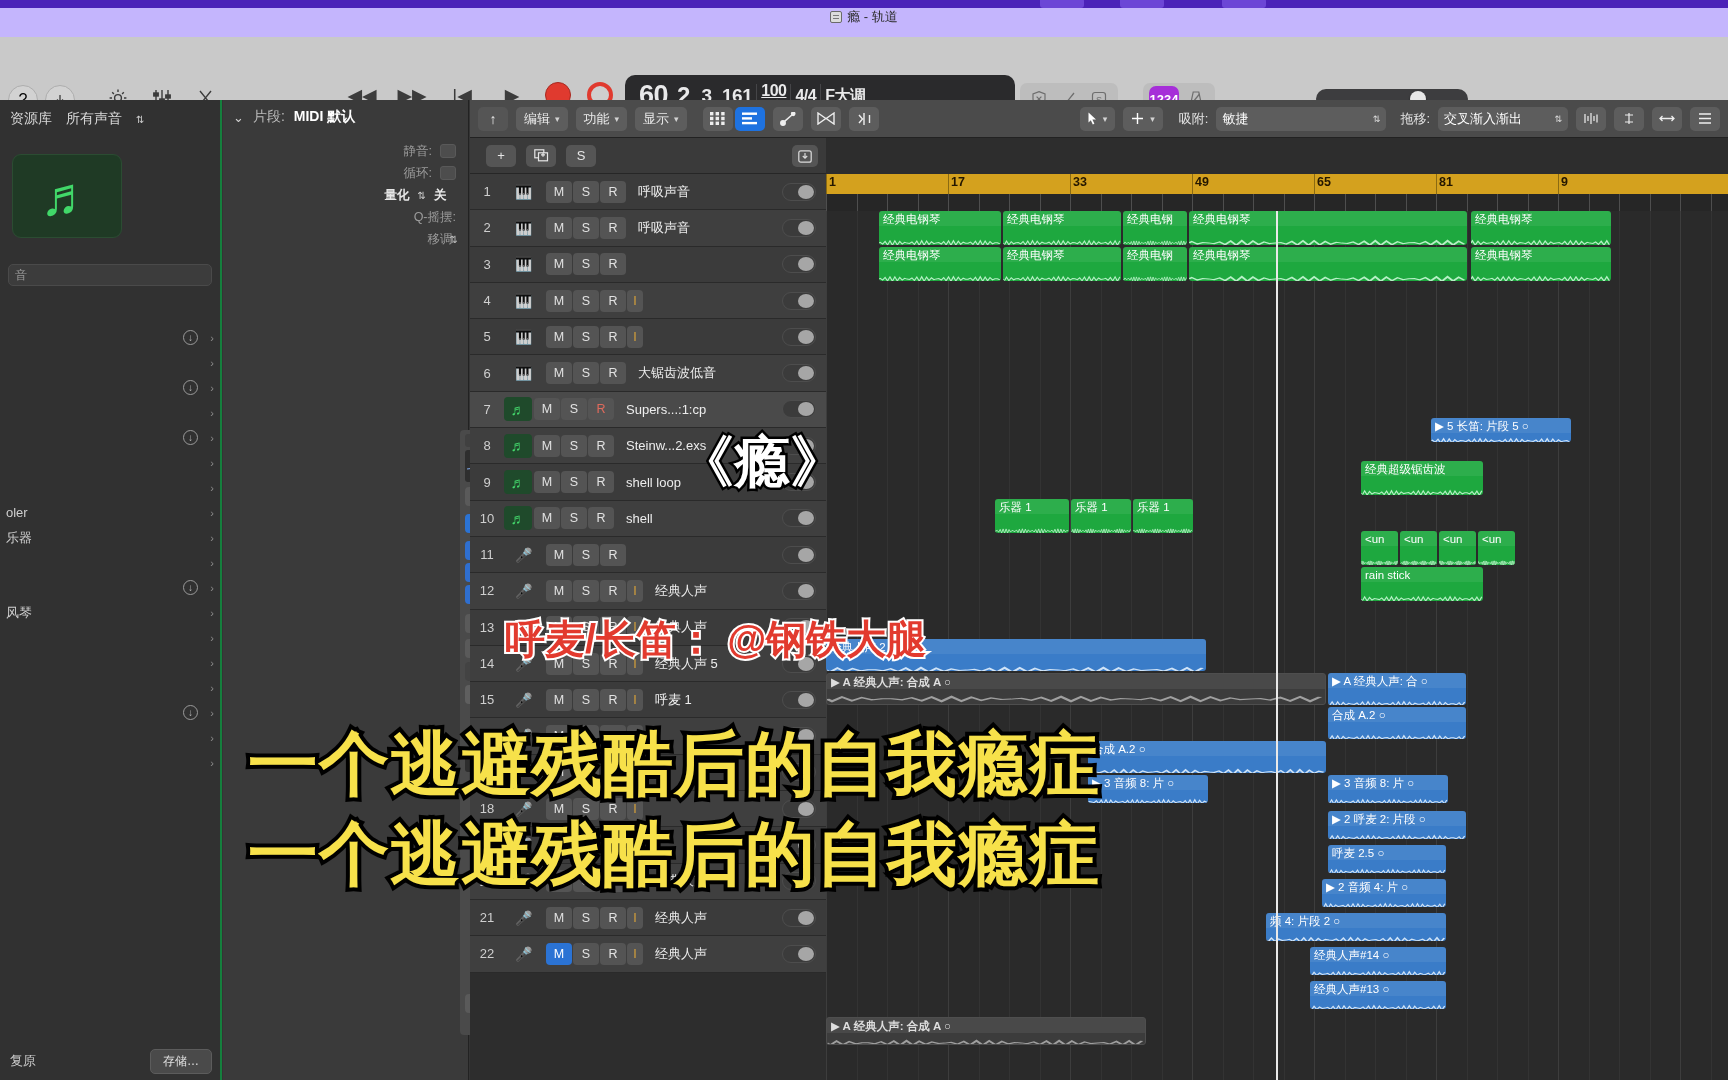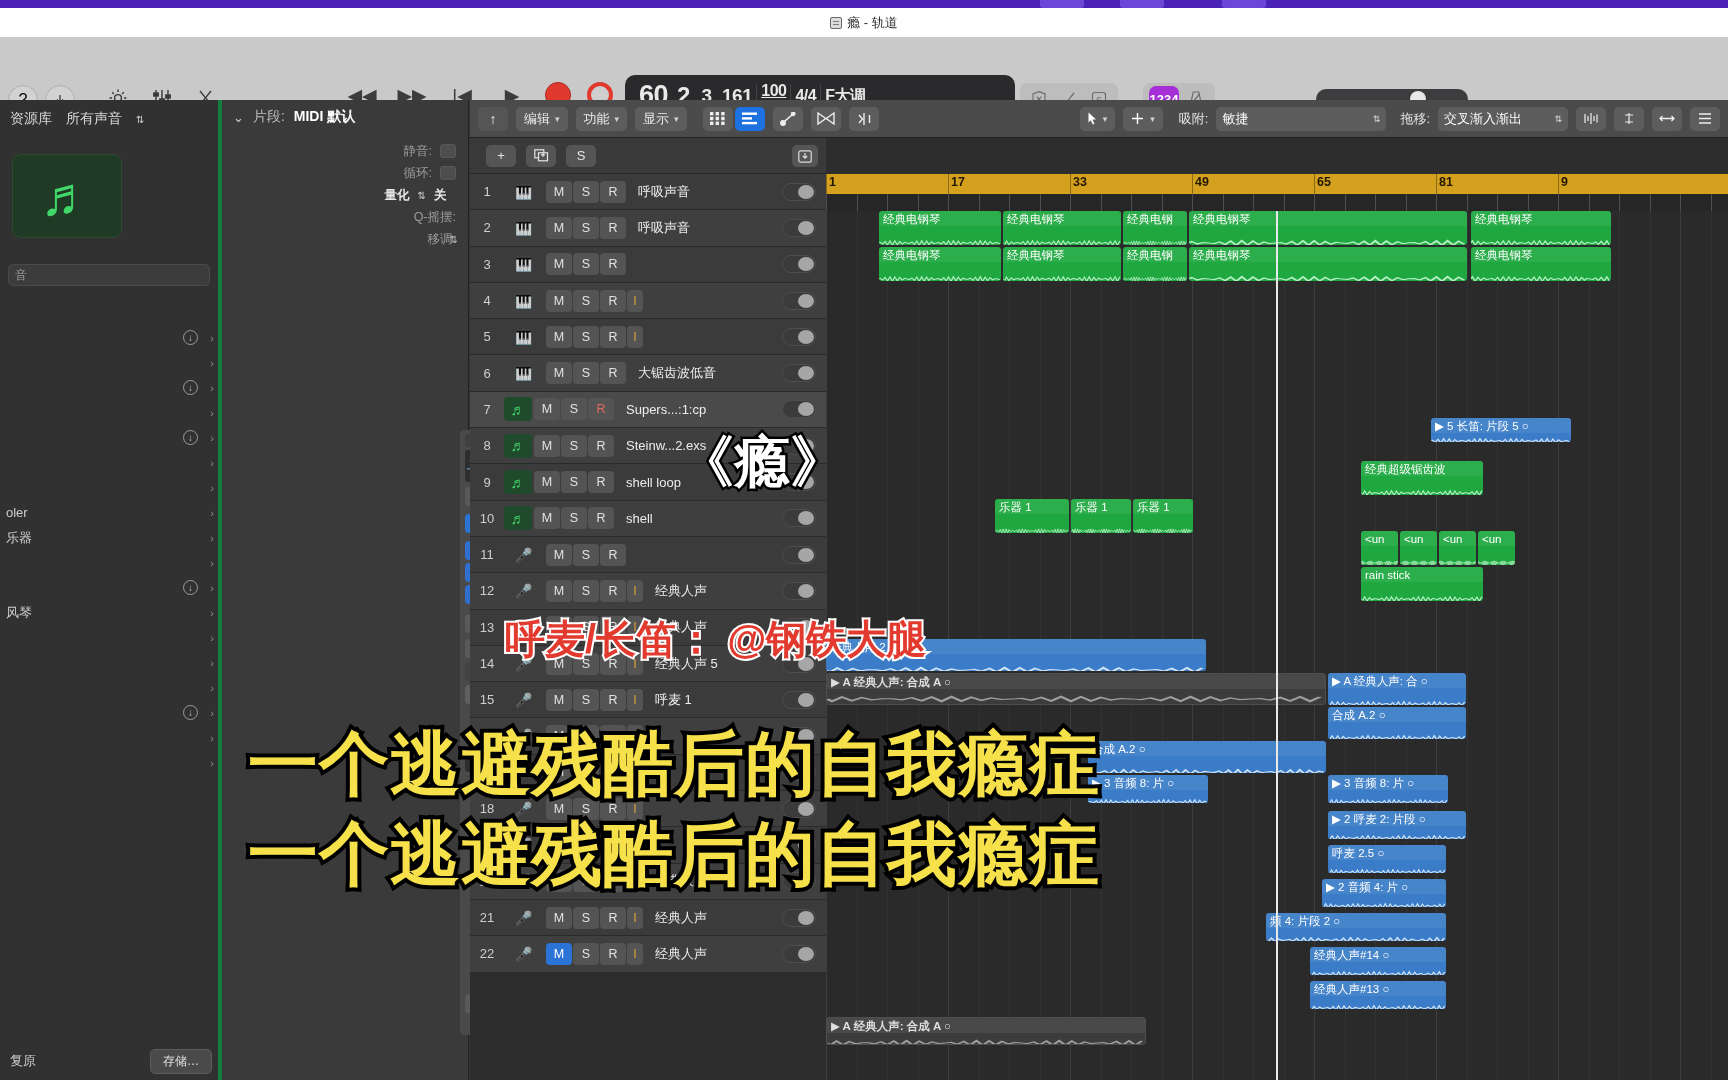--- a/index.html
+++ b/index.html
@@ -5,22 +5,22 @@
   * { box-sizing: border-box; margin:0; padding:0; }
   html,body { width:1728px; height:1080px; overflow:hidden; background:#2b2b2b;
     font-family:"Liberation Sans","DejaVu Sans",sans-serif; }
   #app { position:relative; width:1728px; height:1080px; }
 
   
   .purple-strip{position:absolute;left:0;top:0;width:1728px;height:8px;background:#4b22b8;}
   .purple-chip{position:absolute;top:-2px;height:10px;background:#6c46d6;border-radius:3px;}
 
   
-  .titlebar{position:absolute;left:0;top:8px;width:1728px;height:29px;background:#ffffff;
-    display:flex;align-items:center;justify-content:center;}
+  .titlebar{position:absolute;left:0;top:8px;width:1728px;height:29px;background:#c4b5fd;
+    display:flex;align-items:flex-start;justify-content:center;}
   .title-wrap{display:flex;align-items:center;gap:5px;font-size:13px;color:#2c2c2c;}
   .title-doc-ico{width:12px;height:12px;border:1.2px solid #6a6a6a;border-radius:2px;
     display:inline-block;position:relative;background:#dcdcdc;}
   .title-doc-ico::after{content:"";position:absolute;left:2px;top:3px;width:6px;height:1px;
     background:#7a7a7a;box-shadow:0 3px 0 #7a7a7a;}
 
   
   .toolbar{position:absolute;left:0;top:37px;width:1728px;height:63px;background:#c9c9c9;}
   .tb-group{position:absolute;display:flex;align-items:center;gap:7px;}
   .rnd{width:30px;height:30px;border-radius:50%;background:#d2d2d2;border:1px solid #adadad;
@@ -55,21 +55,21 @@
     background:#3d3d3f;}
   .vol-knob{position:absolute;left:94px;top:2px;width:16px;height:16px;border-radius:50%;
     background:#e8e8e8;box-shadow:0 1px 2px rgba(0,0,0,.5);}
   .cursor-arrow{position:absolute;left:1012px;top:28px;width:0;height:0;z-index:80;}
 
   
   .content{position:absolute;left:0;top:100px;width:1728px;height:980px;background:#343434;}
 
   
   .library{position:absolute;left:0;top:0;width:222px;height:980px;background:#313131;
-    border-right:4px solid #15803d;}
+    border-right:2px solid #15803d;}
   .lib-head{height:38px;display:flex;align-items:center;gap:14px;padding:0 10px;color:#d8d8d8;font-size:14px;}
   .lib-tile{margin:16px 0 0 12px;width:110px;height:84px;border-radius:9px;background:#1f3a25;
     display:flex;align-items:center;justify-content:center;border:1px solid #2b4c32;}
   .lib-tile span{font-size:54px;color:#41d869;line-height:1;}
   .lib-search{margin:26px 8px 0 8px;height:22px;border-radius:5px;background:#3c3c3c;
     border:1px solid #4a4a4a;color:#9a9a9a;font-size:12px;display:flex;align-items:center;padding:0 6px;}
   .lib-list{position:absolute;left:0;top:225px;width:222px;}
   .lib-row{height:25px;display:flex;align-items:center;color:#cfcfcf;font-size:13px;padding-left:6px;
     position:relative;}
   .lib-row .nm{white-space:nowrap;overflow:hidden;}

